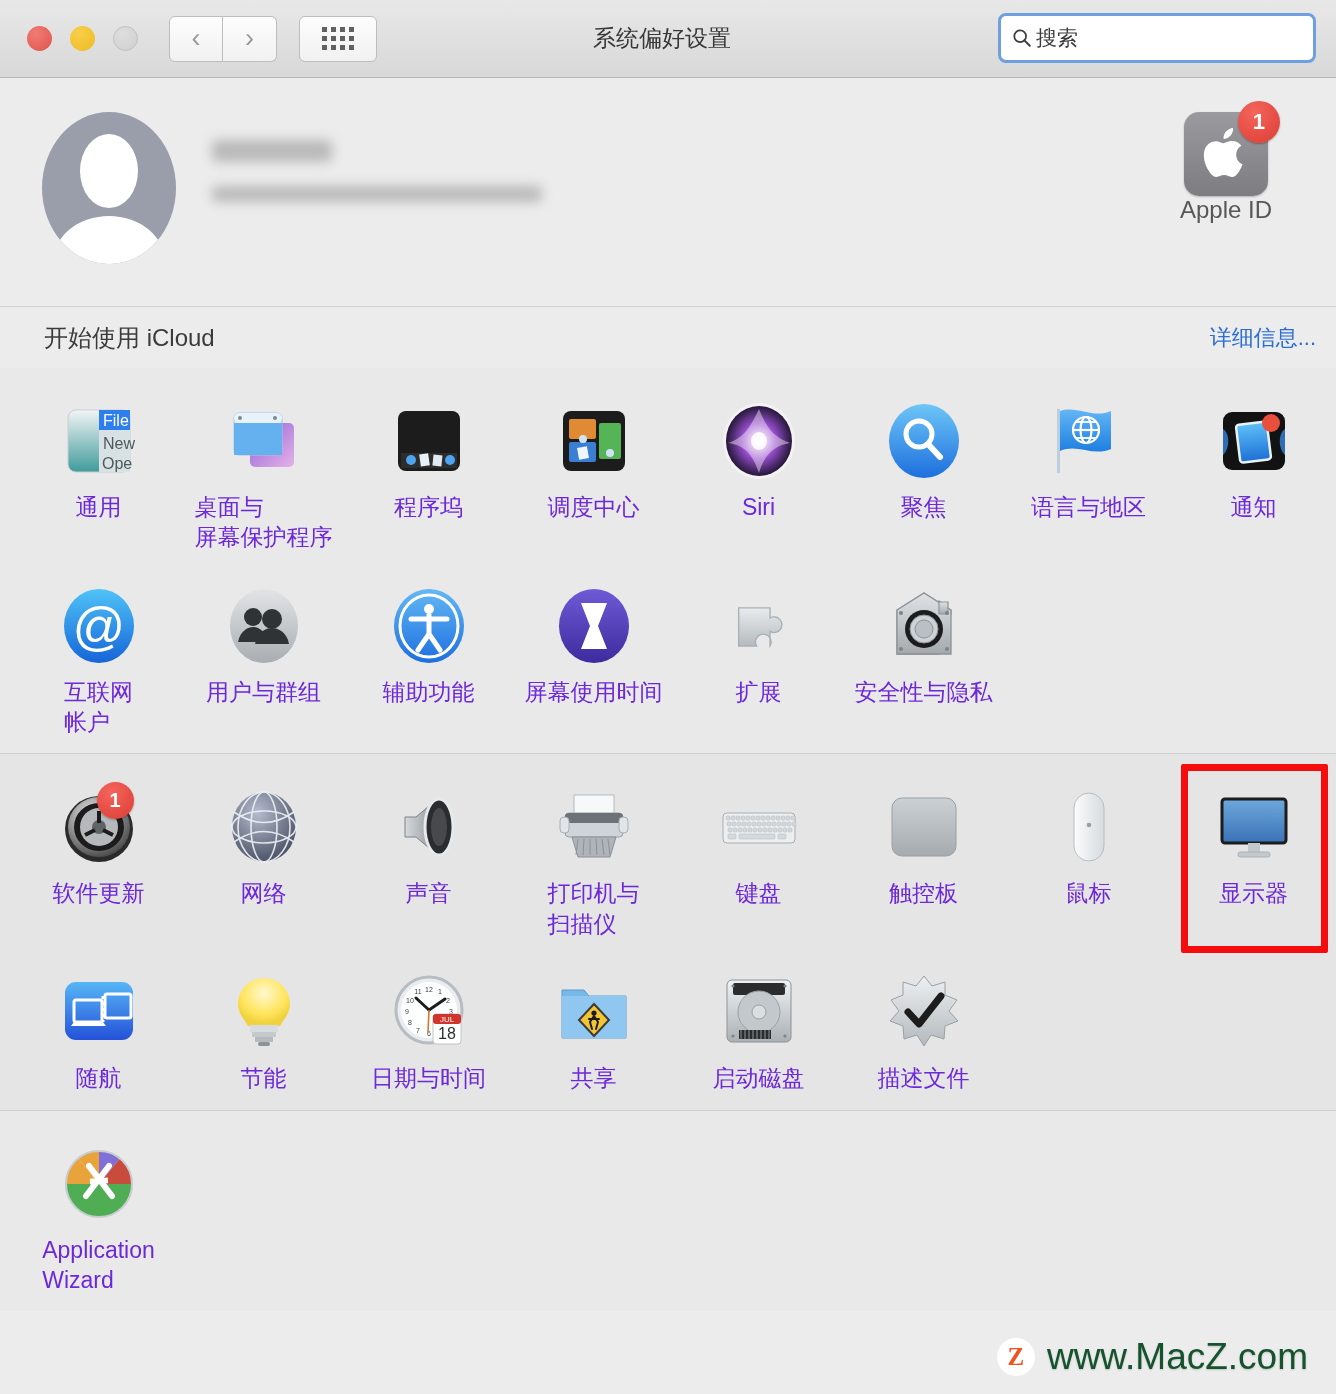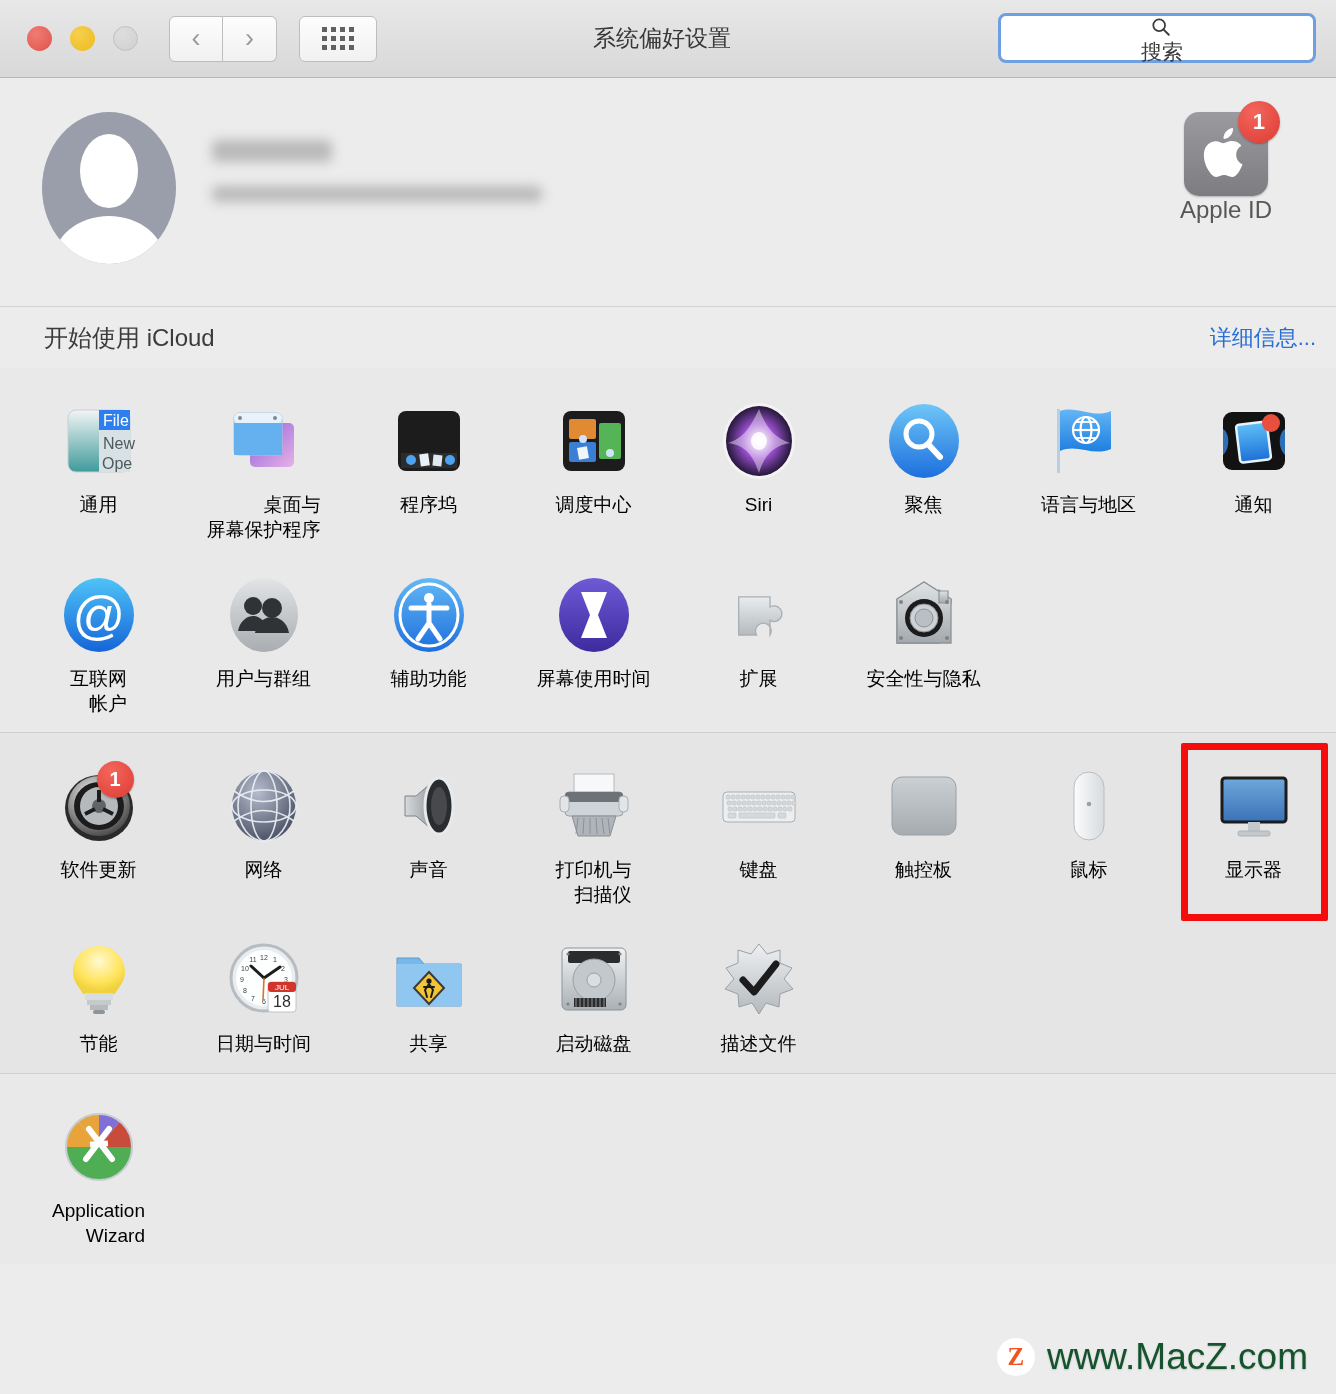--- a/index.html
+++ b/index.html
@@ -49,21 +49,21 @@
     position: absolute; left: 0; right: 12px; text-align: center;
     font-size: 23px; color: #383838; pointer-events: none;
   }
 
   .searchbox {
     position: absolute; right: 20px; top: 13px;
     width: 318px; height: 50px;
     background: #fff;
     border: 3px solid #6e9fe0;
     border-radius: 8px;
-    display: flex; align-items: center; padding-left: 10px; flex-direction: column;
+    display: flex; align-items: center; padding-left: 10px;
   }
   .search-icon { width: 22px; height: 22px; flex: none; margin-right: 3px; }
   .search-ph { color: #3b3b3b; font-size: 21px; }
 
   
   .account {
     height: 228px; padding: 34px 22px 0 42px;
     display: flex; align-items: flex-start;
     background: #ececec;
   }
@@ -132,22 +132,22 @@
     display: flex; flex-direction: column; align-items: center;
     padding: 14px 4px 12px 4px;
     position: relative;
   }
   .cell .iconwrap {
     width: 82px; height: 82px;
     display: flex; align-items: center; justify-content: center;
     position: relative;
   }
   .cell .label {
-    margin-top: 10px; font-size: 19px; color: #000000;
-    text-align: right; line-height: 1.32; white-space: pre-line;
+    margin-top: 10px; font-size: 23px; color: #6d28d9;
+    text-align: left; line-height: 1.32; white-space: pre-line;
   }
   .cell.highlight::before {
     content: ""; position: absolute;
     left: 10px; top: -8px; right: 8px; bottom: -2px;
     border: 7px solid #f50d0d; border-radius: 2px;
     pointer-events: none;
   }
   .cell .badge { width: 37px; height: 37px; right: 6px; top: -4px; font-size: 20px; }
 
   
@@ -665,20 +665,38 @@
       <rect x="34" y="56" width="12" height="10" fill="#c3c8cc"></rect>
       <rect x="24" y="65" width="32" height="5" rx="2" fill="#c3c8cc" stroke="#adb2b6"></rect>
             </svg>
           </div>
           <div class="label">显示器</div>
         </div>
         <div class="cell">
           <div class="iconwrap">
             <svg width="80" height="80" viewBox="0 0 80 80">
       <defs>
+                <linearGradient id="gSi" x1="0" y1="0" x2="0" y2="1">
+        <stop offset="0" stop-color="#57b6f7"></stop>
+                  <stop offset="1" stop-color="#2451d8"></stop>
+                </linearGradient>
+              </defs>
+      <rect x="6" y="10" width="68" height="58" rx="11" fill="url(#gSi)"></rect>
+      <rect x="15" y="28" width="28" height="22" rx="2" fill="none" stroke="#fff" stroke-width="3"></rect>
+      <path d="M12 54 H47 L44 50 H15 Z" fill="#fff"></path>
+      <rect x="46" y="22" width="26" height="24" rx="2" fill="none" stroke="#fff" stroke-width="3"></rect>
+      <line x1="44" y1="24" x2="44" y2="50" stroke="#fff" stroke-width="3" stroke-dasharray="3 3"></line>
+            </svg>
+          </div>
+          <div class="label">随航</div>
+        </div>
+        <div class="cell">
+          <div class="iconwrap">
+            <svg width="80" height="80" viewBox="0 0 80 80">
+      <defs>
                 <radialGradient id="gEn" cx="50%" cy="32%" r="62%">
         <stop offset="0" stop-color="#fff9d0"></stop>
                   <stop offset="70%" stop-color="#ffe45c"></stop>
         <stop offset="100%" stop-color="#f0d23e"></stop>
                 </radialGradient>
               </defs>
       <path d="M40 6 C55 6 66 18 66 32 C66 42 59 48 56 54 H24 C21 48 14 42 14 32 C14 18 25 6 40 6Z" fill="url(#gEn)"></path>
       <rect x="26" y="53" width="28" height="7" fill="#d8dcdf"></rect>
       <rect x="28" y="60" width="24" height="5" fill="#c5cacd"></rect>
       <rect x="31" y="65" width="18" height="5" fill="#b5babd"></rect>

